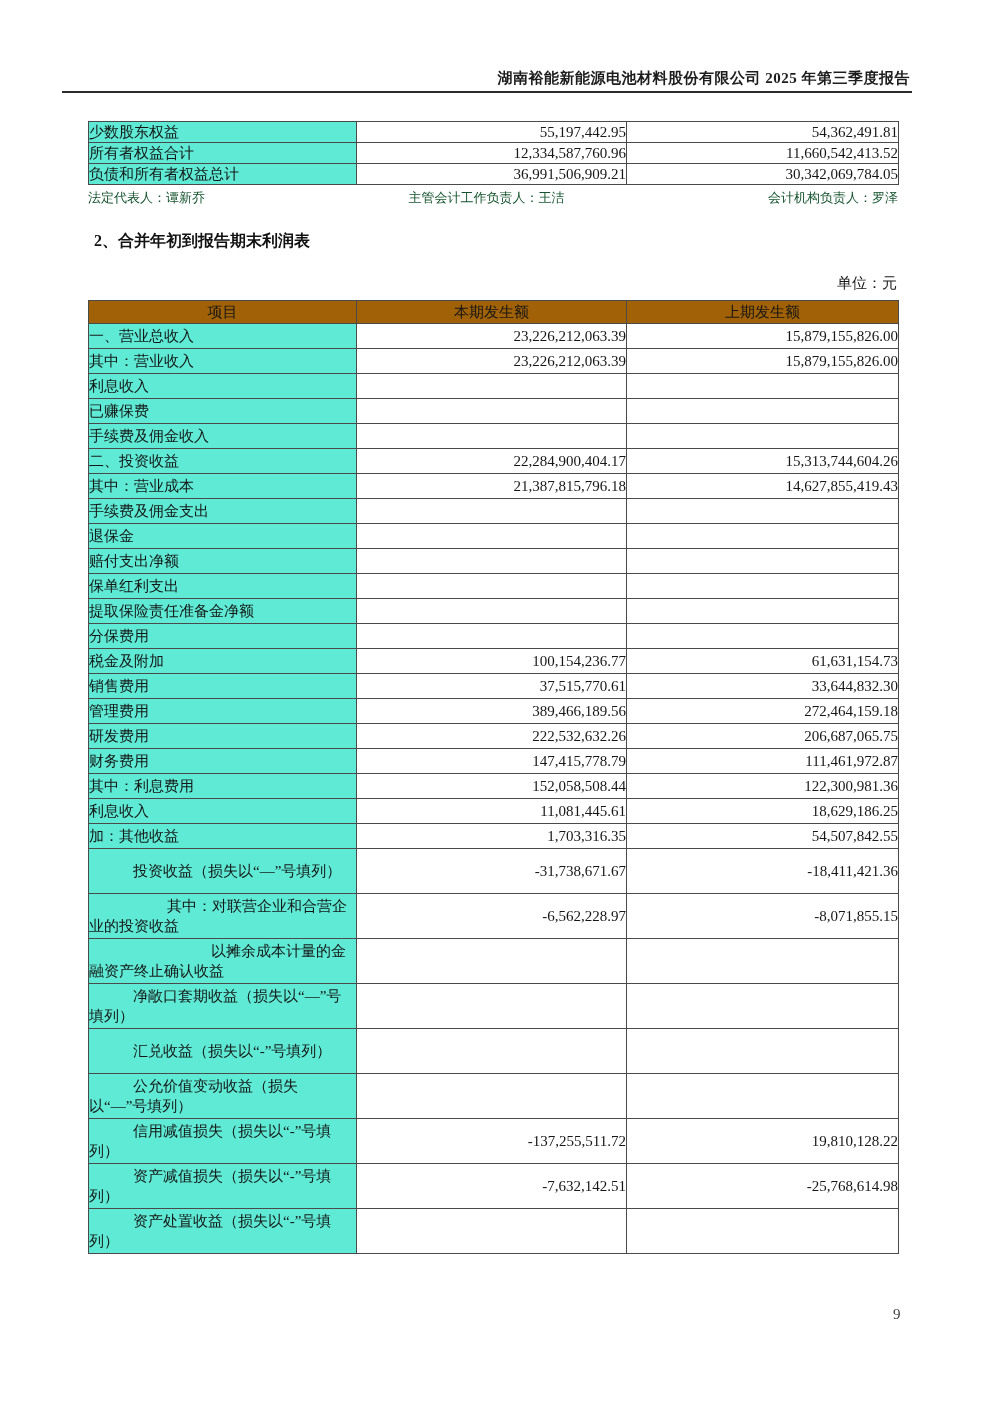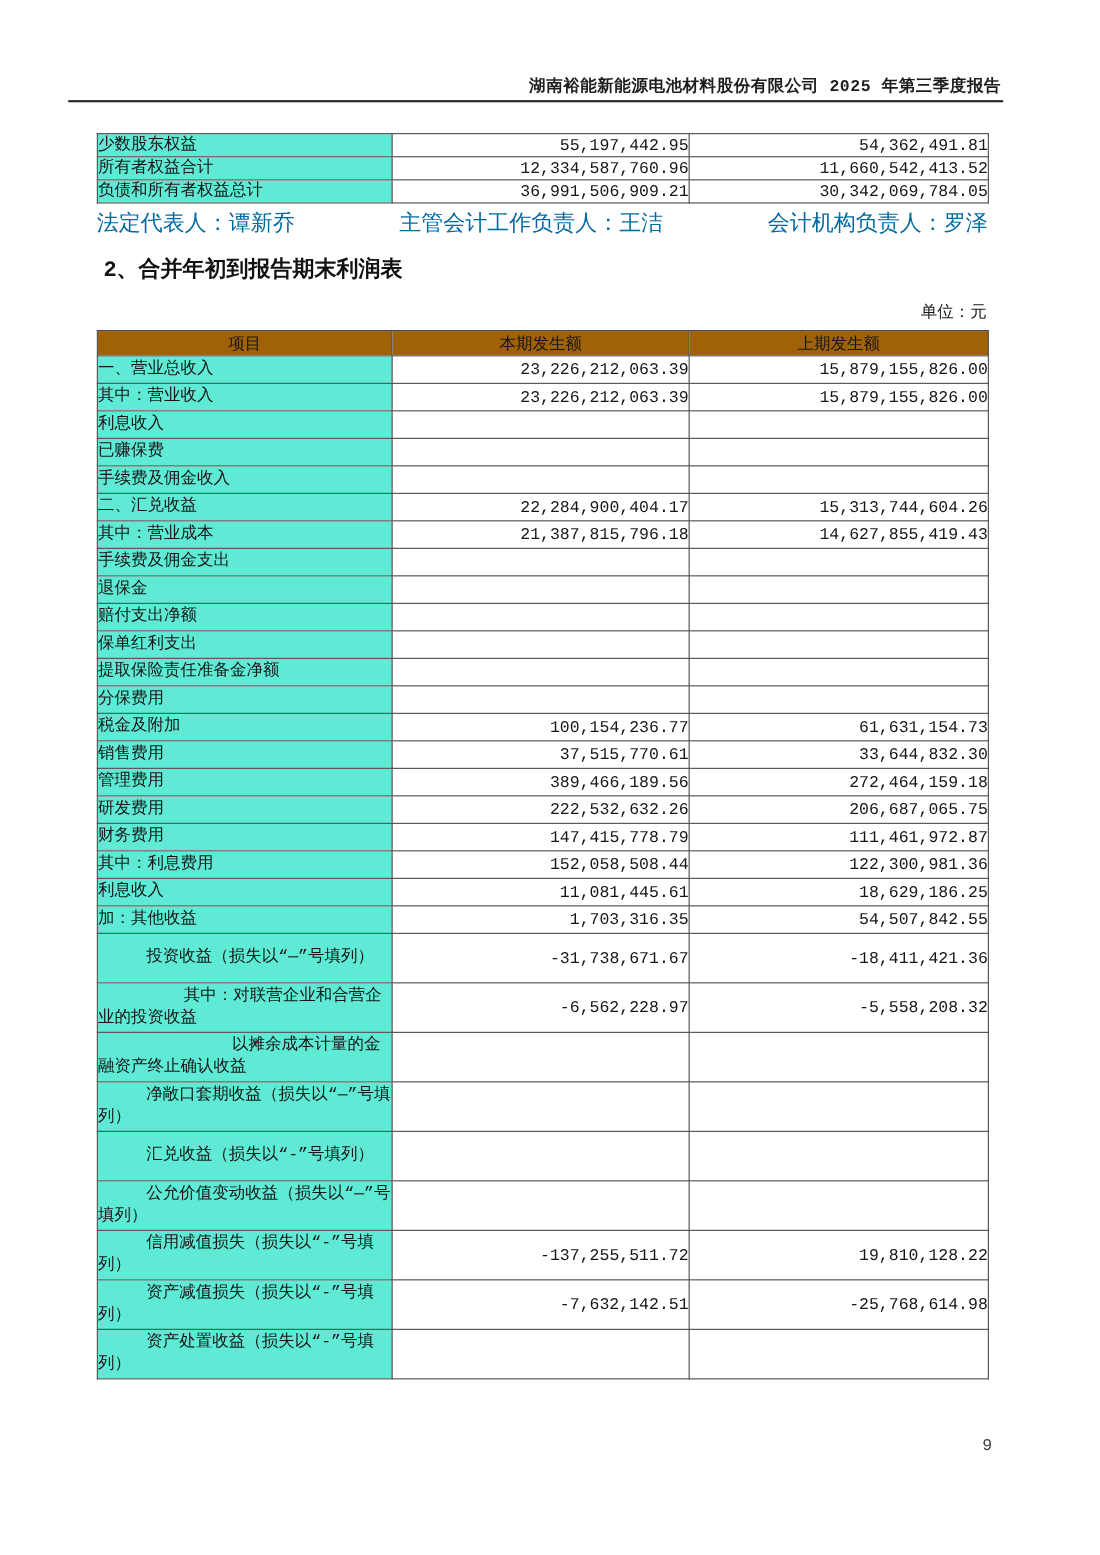--- a/index.html
+++ b/index.html
@@ -1,41 +1,41 @@
 <!DOCTYPE html>
 <html><head>
 <meta charset="utf-8">
 <style>
   html,body { margin:0; padding:0; background:#ffffff; }
   .page {
     position:relative; width:1000px; height:1414px; background:#ffffff;
-    font-family:Liberation Mono, monospace; color:#161616;
+    font-family:Liberation Serif, serif; color:#161616;
     overflow:hidden;
   }
   .hdr {
     position:absolute; top:69px; right:90px;
     font-size:15px; font-weight:bold; letter-spacing:0.5px; color:#1d1d1d;
     white-space:nowrap;
   }
   .rule { position:absolute; top:91px; left:62px; width:850px; height:2px; background:#2b2b2b; }
 
   .fintab { border-collapse:collapse; table-layout:fixed; width:810px; font-size:15px; }
   .fintab td { border:1px solid #4a4a4a; padding:0; vertical-align:middle; overflow:hidden; }
   .c-item { background:#5eead4; padding-right:8px; line-height:20px; }
   .c-num  { text-align:right; padding-right:10px; background:#ffffff; }
   .c-head { background:#a16207; text-align:center; }
 
   .t-top  { position:absolute; top:121px; left:88px; }
   .t-top tr { height:21px; }
 
   .signs {
     position:absolute; top:189px; left:88px; width:810px;
-    display:flex; justify-content:space-between; font-size:20px; color:#0369a1;
+    display:flex; justify-content:space-between; font-size:13px; color:#14532d;
   }
-  .sect { position:absolute; top:231px; left:94px; font-size:20px; font-weight:bold; color:#111; }
+  .sect { position:absolute; top:231px; left:94px; font-size:16px; font-weight:bold; color:#111; }
   .unit { position:absolute; top:274px; right:103px; font-size:15px; }
 
   .t-main { position:absolute; top:300px; left:88px; }
   .t-main thead tr { height:23px; }
   .t-main tbody tr { height:25px; }
   .t-main tbody tr.dbl { height:45px; }
 
   
   .lvl0 { padding-left:7px; }
   .lvl1 { padding-left:20px; }
@@ -124,21 +124,21 @@
           <td class="c-item lvl2">已赚保费</td>
           <td class="c-num"></td>
           <td class="c-num"></td>
         </tr>
         <tr>
           <td class="c-item lvl2">手续费及佣金收入</td>
           <td class="c-num"></td>
           <td class="c-num"></td>
         </tr>
         <tr>
-          <td class="c-item lvl0">二、汇兑收益</td>
+          <td class="c-item lvl0">二、投资收益</td>
           <td class="c-num">22,284,900,404.17</td>
           <td class="c-num">15,313,744,604.26</td>
         </tr>
         <tr>
           <td class="c-item lvl1">其中：营业成本</td>
           <td class="c-num">21,387,815,796.18</td>
           <td class="c-num">14,627,855,419.43</td>
         </tr>
         <tr>
           <td class="c-item lvl2">手续费及佣金支出</td>
@@ -211,21 +211,21 @@
           <td class="c-num">54,507,842.55</td>
         </tr>
         <tr class="dbl">
           <td class="c-item hang1">投资收益（损失以“—”号填列）</td>
           <td class="c-num">-31,738,671.67</td>
           <td class="c-num">-18,411,421.36</td>
         </tr>
         <tr class="dbl">
           <td class="c-item hang2">其中：对联营企业和合营企业的投资收益</td>
           <td class="c-num">-6,562,228.97</td>
-          <td class="c-num">-5,558,208.32</td>
+          <td class="c-num">-8,071,855.15</td>
         </tr>
         <tr class="dbl">
           <td class="c-item hang3">以摊余成本计量的金融资产终止确认收益</td>
           <td class="c-num"></td>
           <td class="c-num"></td>
         </tr>
         <tr class="dbl">
           <td class="c-item hang1">净敞口套期收益（损失以“—”号填列）</td>
           <td class="c-num"></td>
           <td class="c-num"></td>

